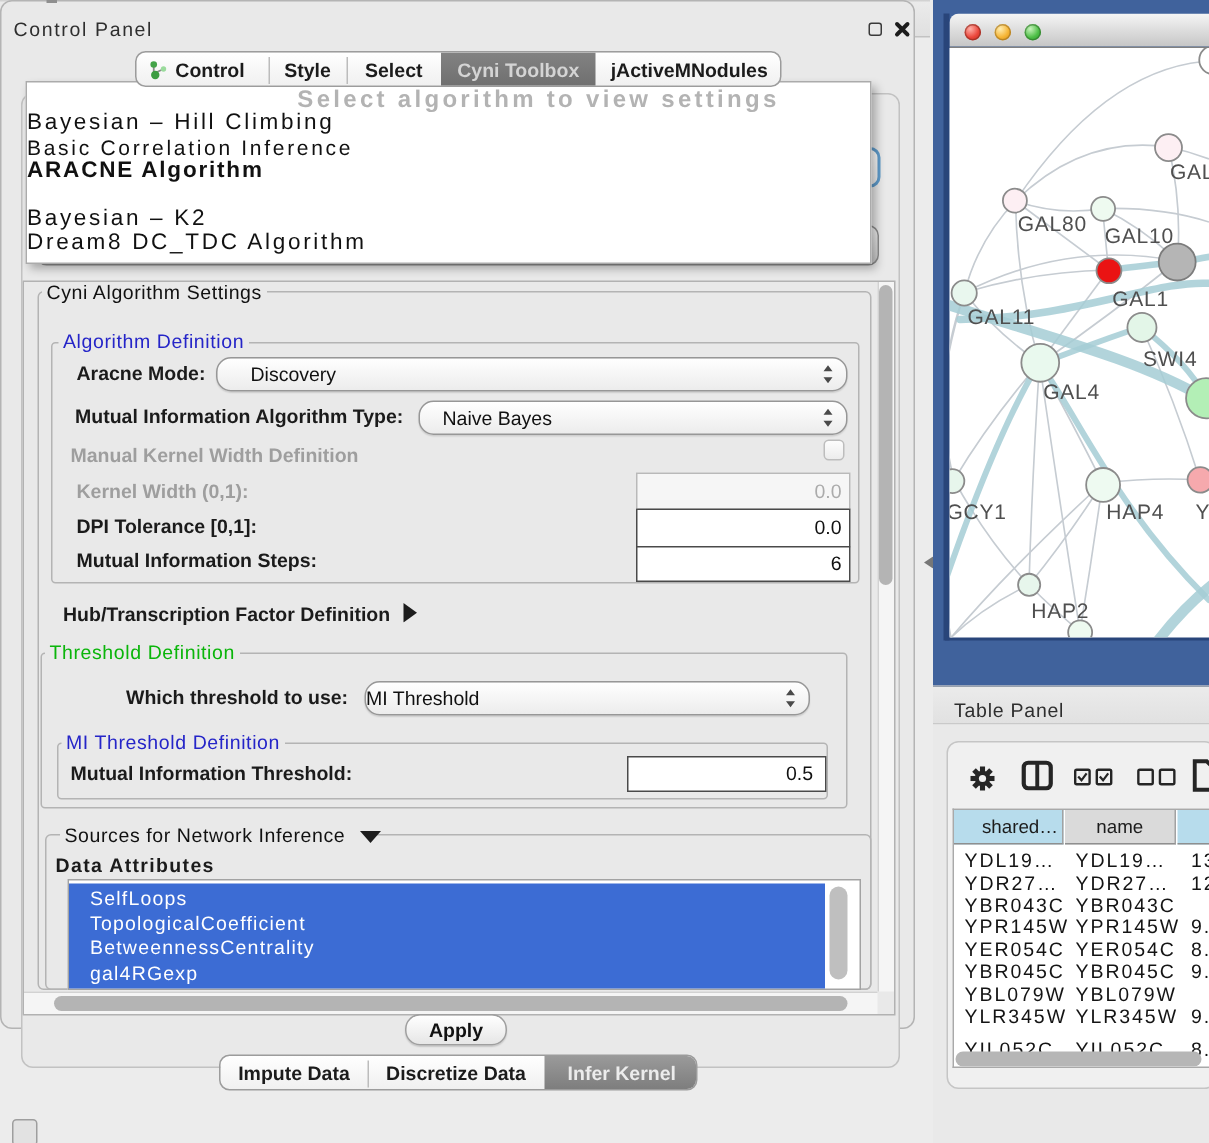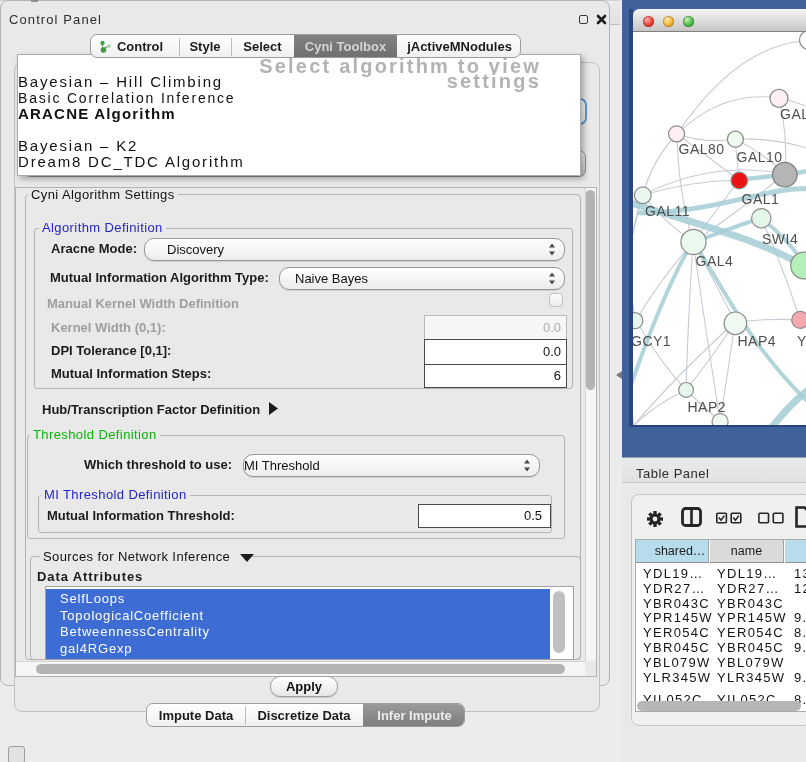--- a/index.html
+++ b/index.html
@@ -111,35 +111,35 @@
 <div class="a" style="left:45px;top:586px;width:529px;height:74px;border:1px solid #a3a3a3;background:#fff;overflow:hidden">
  <div class="a" style="left:0;top:2px;width:504px;height:72px;background:#3c6cd4"></div>
  <div class="a" style="left:14px;top:5px;font-size:13px;letter-spacing:.8px;color:#fff;line-height:14px">SelfLoops</div>
  <div class="a" style="left:14px;top:22px;font-size:13px;letter-spacing:.8px;color:#fff;line-height:14px">TopologicalCoefficient</div>
  <div class="a" style="left:14px;top:38px;font-size:13px;letter-spacing:.8px;color:#fff;line-height:14px">BetweennessCentrality</div>
  <div class="a" style="left:14px;top:55px;font-size:13px;letter-spacing:.8px;color:#fff;line-height:14px">gal4RGexp</div>
  <div class="a" style="left:507px;top:4px;width:12px;height:62px;background:#bfbfbf;border-radius:6px"></div>
 </div>
 
 <div class="a" style="left:17px;top:54px;width:564px;height:122px;background:#fff;border:1px solid #ababab;box-shadow:3px 3px 6px rgba(0,0,0,.3)">
- <div class="a" style="left:159px;top:4px;width:364px;text-align:right;font-size:20px;font-weight:700;color:#b3b3b3;letter-spacing:2.2px;line-height:15px">Select algorithm to view settings</div>
+ <div class="a" style="left:159px;top:4px;width:364px;text-align:center;font-size:16px;font-weight:700;color:#b3b3b3;letter-spacing:2.2px;line-height:15px">Select algorithm to view settings</div>
  <div class="a" style="left:0px;top:19px;font-size:15px;letter-spacing:1.8px;color:#111;line-height:16px">Bayesian – Hill Climbing</div>
  <div class="a" style="left:0px;top:35px;font-size:14px;letter-spacing:1.8px;color:#111;line-height:16px">Basic Correlation Inference</div>
  <div class="a" style="left:0px;top:51px;font-size:15px;font-weight:700;letter-spacing:1.2px;color:#111;line-height:16px">ARACNE Algorithm</div>
  <div class="a" style="left:0px;top:83px;font-size:15px;letter-spacing:1.8px;color:#111;line-height:16px">Bayesian – K2</div>
  <div class="a" style="left:0px;top:99px;font-size:15px;letter-spacing:1.8px;color:#111;line-height:16px">Dream8 DC_TDC Algorithm</div>
 </div>
 
 <div class="a" style="left:270px;top:676px;width:68px;height:21px;border:1px solid #9f9f9f;border-radius:10px;background:linear-gradient(#ffffff,#e6e6e6);text-align:center;line-height:19px;font-size:13px;font-weight:600;color:#111;box-shadow:0 1px 1px rgba(0,0,0,.15)">Apply</div>
 <div class="a" style="left:146px;top:703px;width:319px;height:24px;background:linear-gradient(#ffffff,#f0f0f0);border:1px solid #9c9c9c;border-radius:7px;overflow:hidden">
  <div class="a" style="left:98px;top:3px;width:1px;height:18px;background:#bcbcbc"></div>
  <div class="a" style="left:216px;top:0;width:103px;height:24px;background:linear-gradient(#9a9a9a,#7b7b7b)"></div>
  <div class="a" style="left:0;top:0;width:98px;height:23px;line-height:23px;text-align:center;font-size:13px;font-weight:600;color:#1b1b1b">Impute Data</div>
  <div class="a" style="left:98px;top:0;width:118px;height:23px;line-height:23px;text-align:center;font-size:13px;font-weight:600;color:#1b1b1b">Discretize Data</div>
- <div class="a" style="left:216px;top:0;width:103px;height:23px;line-height:23px;text-align:center;font-size:13px;font-weight:600;color:#ececec">Infer Impute</div>
+ <div class="a" style="left:216px;top:0;width:103px;height:23px;line-height:23px;text-align:center;font-size:13px;font-weight:600;color:#ececec">Infer Kernel</div>
 </div>
 
 <div class="a" style="left:8px;top:746px;width:17px;height:18px;background:#e2e2e2;border:1px solid #9e9e9e;border-radius:3px"></div>
 
 <svg class="a" style="left:616px;top:371px" width="7" height="8" viewBox="0 0 7 8">
     <path d="M6 0 L6 8 L0 4 Z" fill="#777"></path>
   </svg>
 
 <div class="a" style="left:622px;top:0;width:184px;height:457px;background:#40629c"></div>
 

